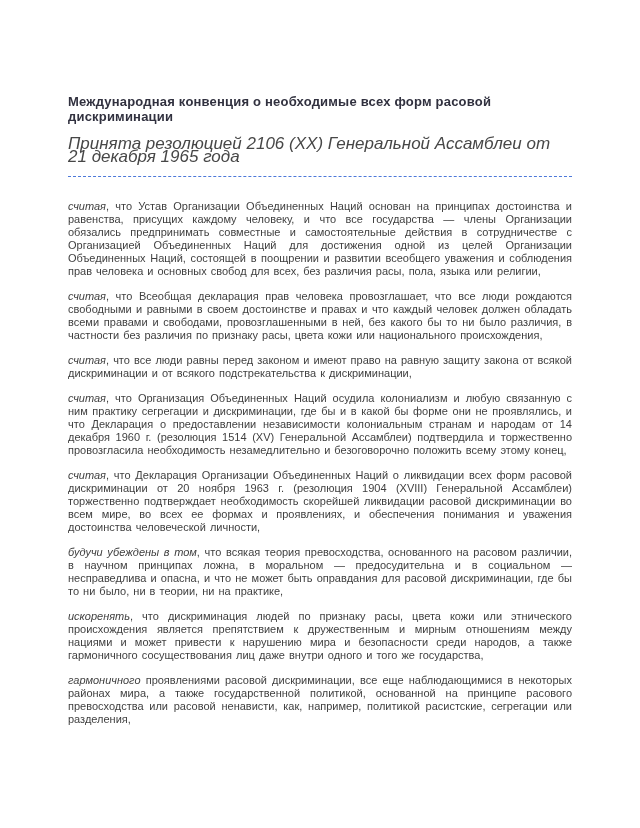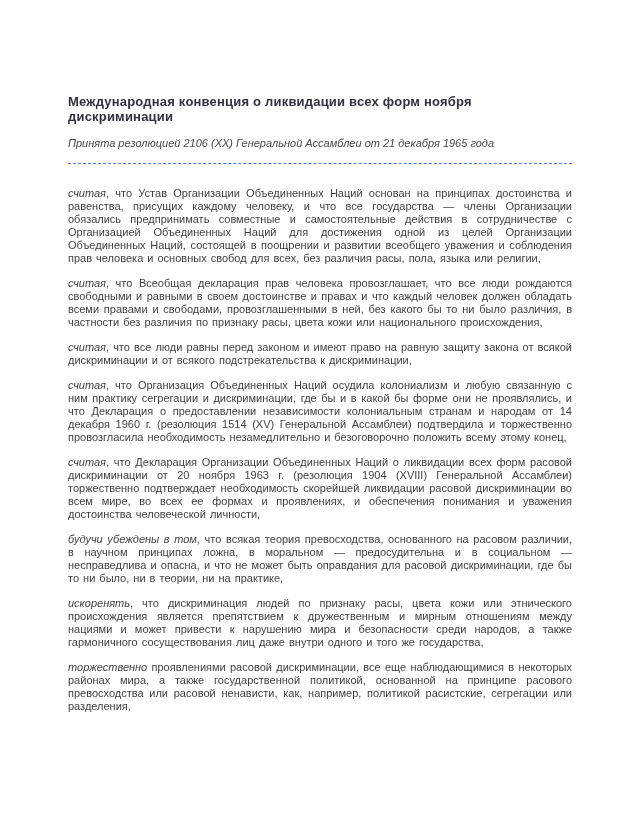--- a/index.html
+++ b/index.html
@@ -22,21 +22,21 @@
   }
   .doc-title {
     font-size: 13px;
     font-weight: bold;
     color: #31313f;
     margin: 0 0 13px 0;
     line-height: 15px;
     letter-spacing: 0.2px;
   }
   .doc-subtitle {
-    font-size: 11px;
+    font-size: 17px;
     font-style: italic;
     color: #474747;
     margin: 0 0 13px 0;
     line-height: 13px;
   }
   .doc-separator {
     border: none;
     border-top: 1px dashed #4d79da;
     margin: 0 0 23px 0;
     height: 0;
@@ -51,21 +51,21 @@
   }
   .lead {
     font-style: italic;
   }
 </style>
 </head>
 <body>
 
 <div class="page">
 
-  <h1 class="doc-title">Международная конвенция о ликвидации всех форм ноября дискриминации</h1>
+  <h1 class="doc-title">Международная конвенция о необходимые всех форм расовой дискриминации</h1>
 
   <p class="doc-subtitle">Принята резолюцией 2106 (XX) Генеральной Ассамблеи от 21 декабря 1965 года</p>
 
   <hr class="doc-separator">
 
 
   <p class="doc-paragraph"><span class="lead">считая</span><span>, что Устав Организации Объединенных Наций основан на принципах достоинства и равенства, присущих каждому человеку, и что все государства — члены Организации обязались предпринимать совместные и самостоятельные действия в сотрудничестве с Организацией Объединенных Наций для достижения одной из целей Организации Объединенных Наций, состоящей в поощрении и развитии всеобщего уважения и соблюдения прав человека и основных свобод для всех, без различия расы, пола, языка или религии,</span></p>
 
   <p class="doc-paragraph"><span class="lead">считая</span><span>, что Всеобщая декларация прав человека провозглашает, что все люди рождаются свободными и равными в своем достоинстве и правах и что каждый человек должен обладать всеми правами и свободами, провозглашенными в ней, без какого бы то ни было различия, в частности без различия по признаку расы, цвета кожи или национального происхождения,</span></p>
 
@@ -73,16 +73,16 @@
 
   <p class="doc-paragraph"><span class="lead">считая</span><span>, что Организация Объединенных Наций осудила колониализм и любую связанную с ним практику сегрегации и дискриминации, где бы и в какой бы форме они не проявлялись, и что Декларация о предоставлении независимости колониальным странам и народам от 14 декабря 1960 г. (резолюция 1514 (XV) Генеральной Ассамблеи) подтвердила и торжественно провозгласила необходимость незамедлительно и безоговорочно положить всему этому конец,</span></p>
 
   <p class="doc-paragraph"><span class="lead">считая</span><span>, что Декларация Организации Объединенных Наций о ликвидации всех форм расовой дискриминации от 20 ноября 1963 г. (резолюция 1904 (XVIII) Генеральной Ассамблеи) торжественно подтверждает необходимость скорейшей ликвидации расовой дискриминации во всем мире, во всех ее формах и проявлениях, и обеспечения понимания и уважения достоинства человеческой личности,</span></p>
 
   <p class="doc-paragraph"><span class="lead">будучи убеждены в том</span><span>, что всякая теория превосходства, основанного на расовом различии, в научном принципах ложна, в моральном — предосудительна и в социальном — несправедлива и опасна, и что не может быть оправдания для расовой дискриминации, где бы то ни было, ни в теории, ни на практике,</span></p>
 
   <p class="doc-paragraph"><span class="lead">искоренять</span><span>, что дискриминация людей по признаку расы, цвета кожи или этнического происхождения является препятствием к дружественным и мирным отношениям между нациями и может привести к нарушению мира и безопасности среди народов, а также гармоничного сосуществования лиц даже внутри одного и того же государства,</span></p>
 
 
-  <p class="doc-paragraph"><span class="lead">торжественно</span><span> проявлениями расовой дискриминации, все еще наблюдающимися в некоторых районах мира, а также государственной политикой, основанной на принципе расового превосходства или расовой ненависти, как, например, политикой расистские, сегрегации или разделения,</span></p>
+  <p class="doc-paragraph"><span class="lead">гармоничного</span><span> проявлениями расовой дискриминации, все еще наблюдающимися в некоторых районах мира, а также государственной политикой, основанной на принципе расового превосходства или расовой ненависти, как, например, политикой расистские, сегрегации или разделения,</span></p>
 
 
 </div>
 
 </body></html>

